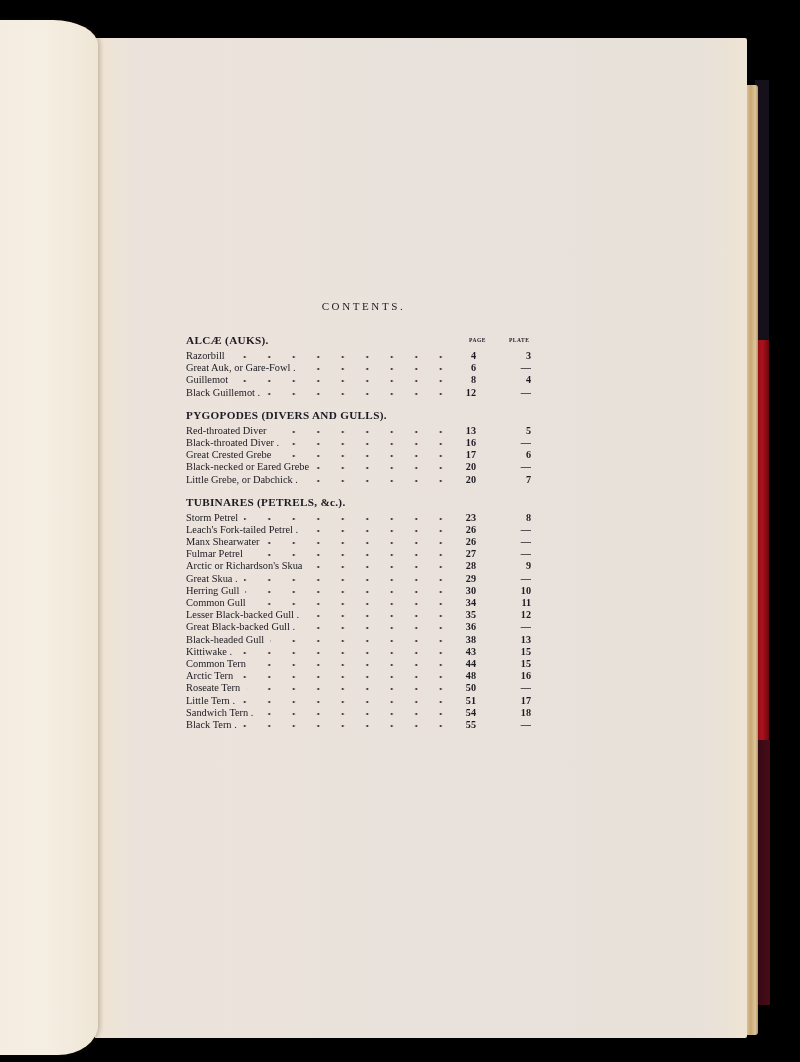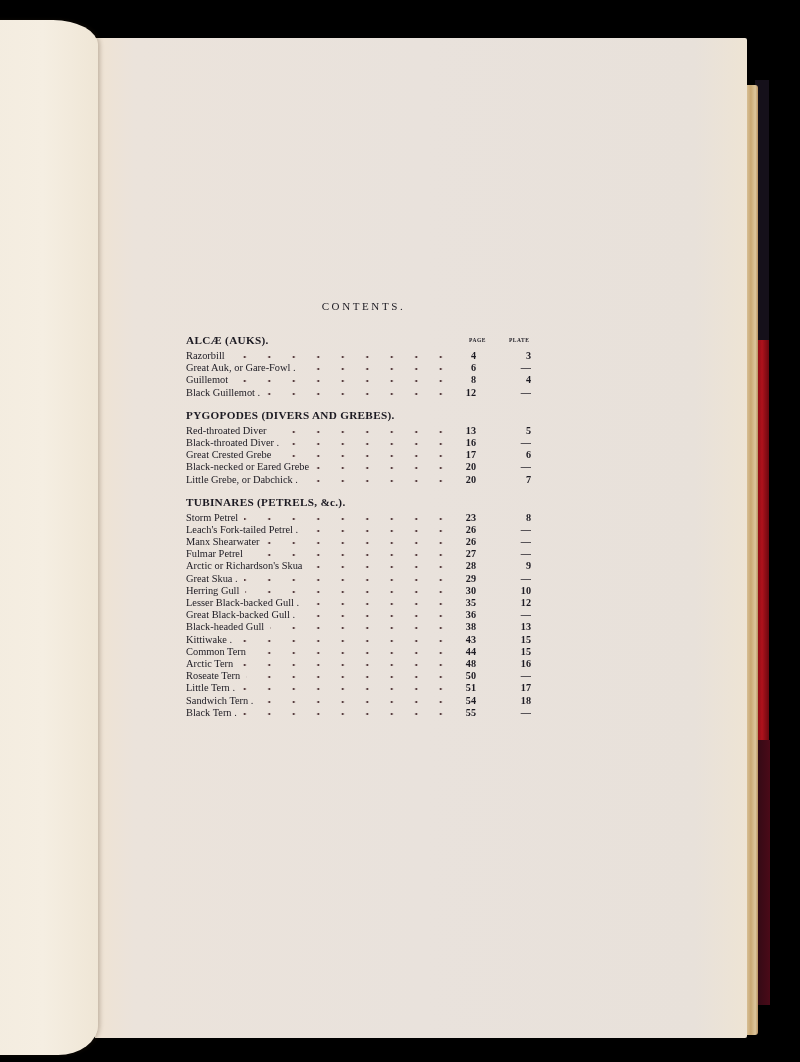--- a/index.html
+++ b/index.html
@@ -114,21 +114,21 @@
           <span class="dots" style="left: 80px;"></span>
           <span class="name">Black Guillemot .</span>
           <span class="page-num">12</span>
           <span class="plate-num">—</span>
         </div>
       </div>
   </div>
 
   <div>
     <div class="section-head-row">
-      <div class="section-title">PYGOPODES (DIVERS AND GREBES).</div>
+      <div class="section-title">PYGOPODES (DIVERS AND GULLS).</div>
     </div>
     <div class="entry-list">
         <div class="entry">
           <span class="dots" style="left: 87px;"></span>
           <span class="name">Red-throated Diver</span>
           <span class="page-num">13</span>
           <span class="plate-num">5</span>
         </div>
         <div class="entry">
           <span class="dots" style="left: 99px;"></span>
@@ -203,20 +203,26 @@
           <span class="page-num">29</span>
           <span class="plate-num">—</span>
         </div>
         <div class="entry">
           <span class="dots" style="left: 59px;"></span>
           <span class="name">Herring Gull</span>
           <span class="page-num">30</span>
           <span class="plate-num">10</span>
         </div>
         <div class="entry">
+          <span class="dots" style="left: 66px;"></span>
+          <span class="name">Common Gull</span>
+          <span class="page-num">34</span>
+          <span class="plate-num">11</span>
+        </div>
+        <div class="entry">
           <span class="dots" style="left: 119px;"></span>
           <span class="name">Lesser Black-backed Gull .</span>
           <span class="page-num">35</span>
           <span class="plate-num">12</span>
         </div>
         <div class="entry">
           <span class="dots" style="left: 115px;"></span>
           <span class="name">Great Black-backed Gull .</span>
           <span class="page-num">36</span>
           <span class="plate-num">—</span>

